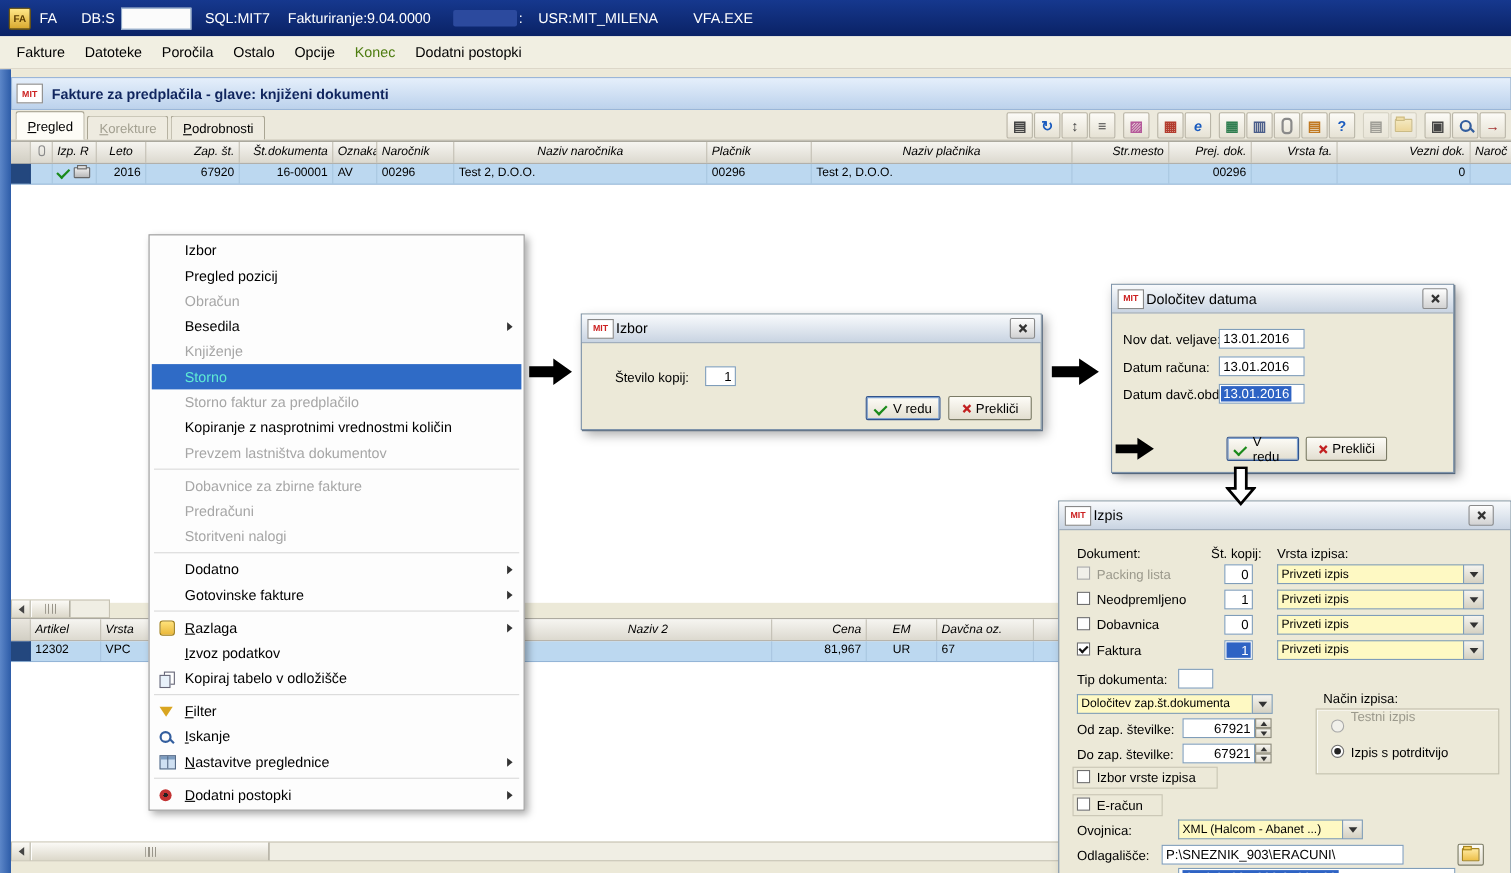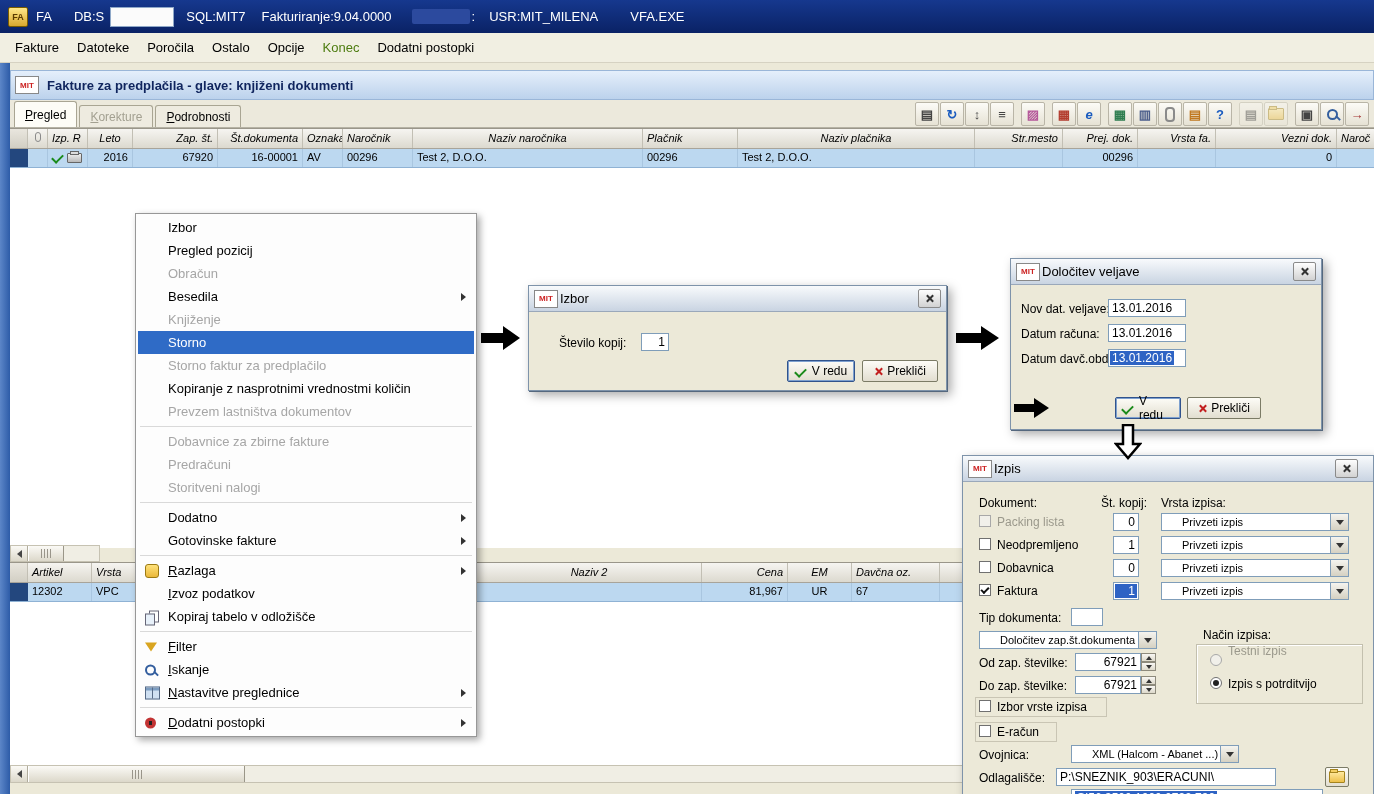--- a/index.html
+++ b/index.html
@@ -84,21 +84,21 @@
   .tri-l{width:0;height:0;border-top:4px solid transparent;border-bottom:4px solid transparent;border-right:5px solid #444;}
   .sthumb{height:100%;background:linear-gradient(#fbfaf6,#dcd8ca);border-left:1px solid #fff;border-right:1px solid #9a9688;
           display:flex;align-items:center;justify-content:center;}
   .grip{width:10px;height:9px;background:repeating-linear-gradient(90deg,#99958a 0 1px,transparent 1px 3px);}
 
   
   .ctx{position:absolute;left:135px;top:213px;width:342px;background:#fdfdfd;border:1px solid #979797;
        box-shadow:3px 3px 7px rgba(0,0,0,.35);padding:2px;box-sizing:border-box;z-index:50;font-size:13px;}
   .ci{height:23px;display:flex;align-items:center;padding:0 22px 0 30px;position:relative;white-space:nowrap;}
   .ci.dis{color:#a6a6a6;}
-  .ci.hl{background:#2f6bc6;color:#ffffff;}
+  .ci.hl{background:#2f6bc6;color:#5eead4;}
   .ci .cic{position:absolute;left:7px;top:50%;transform:translateY(-50%);}
   .subarr{position:absolute;right:8px;top:50%;transform:translateY(-50%);width:0;height:0;
           border-top:4px solid transparent;border-bottom:4px solid transparent;border-left:5px solid #333;}
   .sep{height:1px;background:#d9d9d9;margin:3px 2px;}
 
   .ic-info{width:12px;height:12px;border-radius:3px;background:linear-gradient(#ffe27a,#eab83a);border:1px solid #9c7a12;}
   .ic-copy{position:relative;width:13px;height:13px;}
   .ic-copy::before{content:"";position:absolute;left:4px;top:0;width:8px;height:10px;background:#fff;border:1px solid #667;}
   .ic-copy::after{content:"";position:absolute;left:0;top:3px;width:8px;height:10px;background:#e8f1fa;border:1px solid #667;}
   .ic-funnel{width:0;height:0;border-left:6px solid transparent;border-right:6px solid transparent;border-top:9px solid #d9a520;}
@@ -127,21 +127,21 @@
   .dlbl{position:absolute;font-size:12px;white-space:nowrap;}
   .dim{color:#9b998c;}
   .inp{position:absolute;background:#fff;border:1px solid #7f9db9;box-sizing:border-box;height:18px;
        font-size:12px;padding:0 3px;display:flex;align-items:center;white-space:nowrap;overflow:hidden;}
   .sel-blue{background:#2e63c4;color:#fff;padding:0 2px;}
   .btn{position:absolute;height:22px;border:1px solid #7b7b66;border-radius:2px;box-sizing:border-box;
        background:linear-gradient(#fdfcf7,#e2ded0);display:flex;align-items:center;justify-content:center;
        gap:4px;font-size:12px;padding:0 6px;}
   .btn.default{border:1px solid #31538c;box-shadow:0 0 0 1px #7da0cf inset;}
   .combo{position:absolute;display:flex;height:18px;box-sizing:border-box;}
-  .cfield{flex:1;background:#ffffff;border:1px solid #7f9db9;border-right:none;font-size:11px;padding:1px 20px;
+  .cfield{flex:1;background:#fef9c3;border:1px solid #7f9db9;border-right:none;font-size:11px;padding:1px 3px;
           display:flex;align-items:center;white-space:nowrap;overflow:hidden;}
   .cbtn{width:17px;background:linear-gradient(#f5f4ef,#d5d1c2);border:1px solid #7f9db9;
         display:flex;align-items:center;justify-content:center;}
   .carr{width:0;height:0;border-left:4px solid transparent;border-right:4px solid transparent;border-top:5px solid #333;}
   .spin{position:absolute;width:15px;height:18px;display:flex;flex-direction:column;}
   .spin span{flex:1;border:1px solid #8d8a7c;background:linear-gradient(#f8f7f3,#ddd9cb);
              display:flex;align-items:center;justify-content:center;}
   .tri-u{width:0;height:0;border-left:3px solid transparent;border-right:3px solid transparent;border-bottom:4px solid #333;}
   .tri-d{width:0;height:0;border-left:3px solid transparent;border-right:3px solid transparent;border-top:4px solid #333;}
   .cb{position:absolute;width:12px;height:12px;background:#fff;border:1px solid #707070;box-sizing:border-box;
@@ -434,21 +434,21 @@
       </span>
     <span class="btn" style="left:333px;top:74px;width:76px">
         <span class="xmark red"></span>
         <span>Prekliči</span>
       </span>
   </div>
 
   <div class="dlg" style="left:1010px;top:258px;width:312px;height:172px">
     <div class="dtitle">
       <span class="mit-logo" style="margin:0">MIT</span>
-      <span class="ttext">Določitev veljave</span>
+      <span class="ttext">Določitev datuma</span>
       <span class="dclose">
           <span class="xmark"></span>
         </span>
     </div>
     <span class="dlbl" style="left:10px;top:43px">Nov dat. veljave:</span>
     <span class="inp" style="left:97px;top:40px;width:78px">13.01.2016</span>
     <span class="dlbl" style="left:10px;top:68px">Datum računa:</span>
     <span class="inp" style="left:97px;top:65px;width:78px">13.01.2016</span>
     <span class="dlbl" style="left:10px;top:93px">Datum davč.obd.:</span>
     <span class="inp" style="left:97px;top:90px;width:78px;padding:0 1px">

